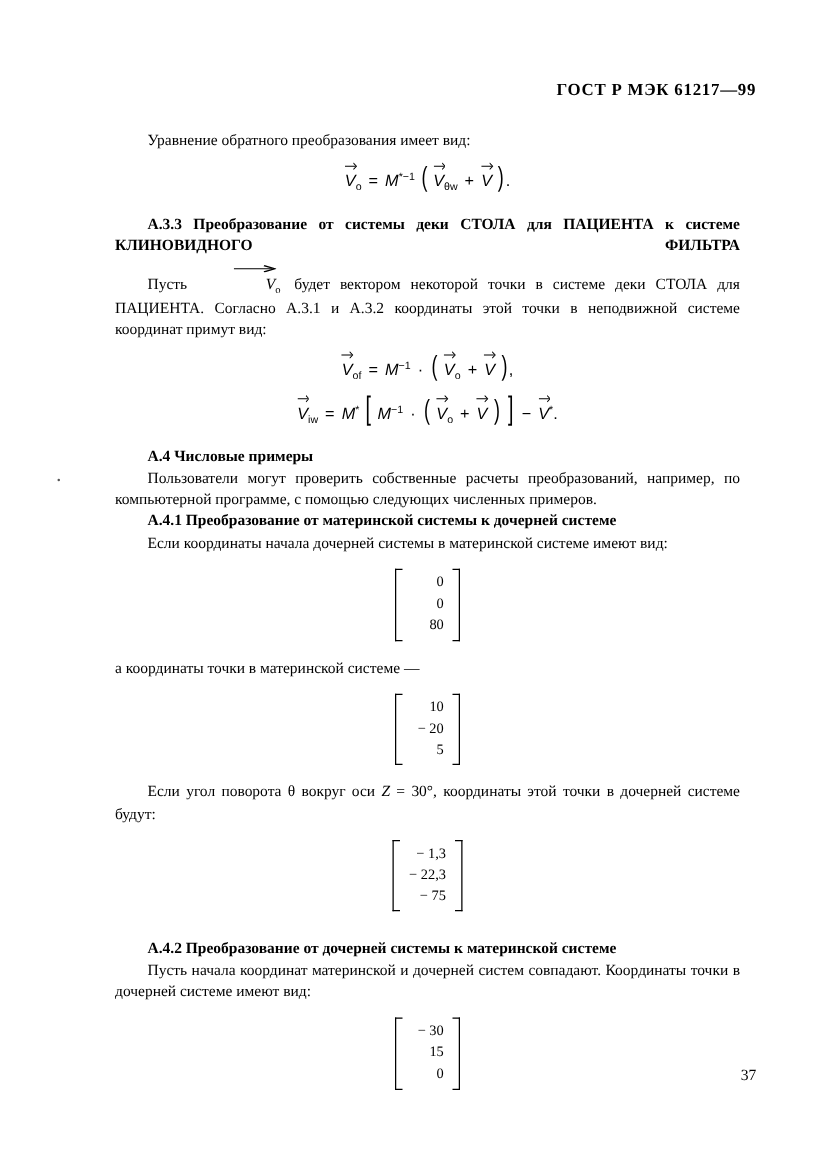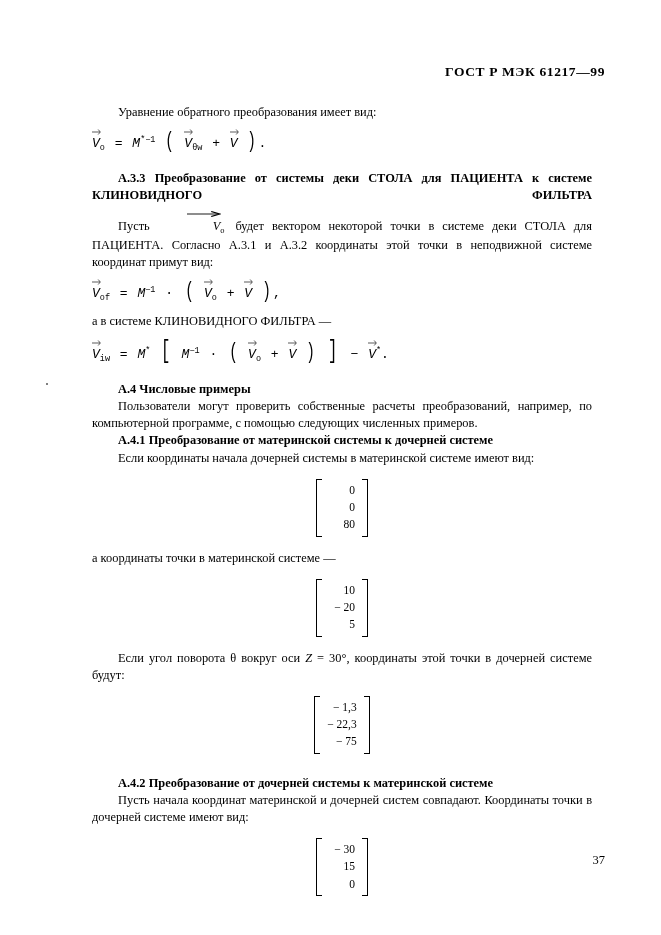--- a/index.html
+++ b/index.html
@@ -55,22 +55,23 @@
     font-weight: bold;
     font-size: 12.4px;
     line-height: 1.4;
     text-align: justify;
     font-family: Liberation Serif, serif;
   }
   .heading-indent {
     text-indent: 26px;
   }
   .formula {
+    text-align: center;
     margin: 12px 0 10px 0;
-    font-family: Liberation Mono, monospace;
+    font-family: Liberation Sans, sans-serif;
     font-size: 13px;
   }
   .math {
     display: inline-block;
     font-style: italic;
     white-space: nowrap;
     position: relative;
   }
   .vec {
     display: inline-block;
@@ -254,21 +255,20 @@
               <svg viewBox="0 0 20 7" preserveAspectRatio="none">
                 <line x1="0" y1="4" x2="18" y2="4" stroke="#000" stroke-width="0.9"></line>
                 <polyline points="14,1.5 19,4 14,6.5" fill="none" stroke="#000" stroke-width="0.9"></polyline>
               </svg>
             </span><span>V</span></span>
         <span class="big-paren">)</span><span class="paren">,</span>
       </span>
     </div>
 
     <div class="gap-s"></div>
-    <p>а в системе КЛИНОВИДНОГО ФИЛЬТРА —</p>
 
     <div class="formula">
       <span class="math">
         <span class="vec"><span class="arrow">
               <svg viewBox="0 0 20 7" preserveAspectRatio="none">
                 <line x1="0" y1="4" x2="18" y2="4" stroke="#000" stroke-width="0.9"></line>
                 <polyline points="14,1.5 19,4 14,6.5" fill="none" stroke="#000" stroke-width="0.9"></polyline>
               </svg>
             </span><span>V</span></span><span class="sub">iw</span>
         <span class="op">=</span>

